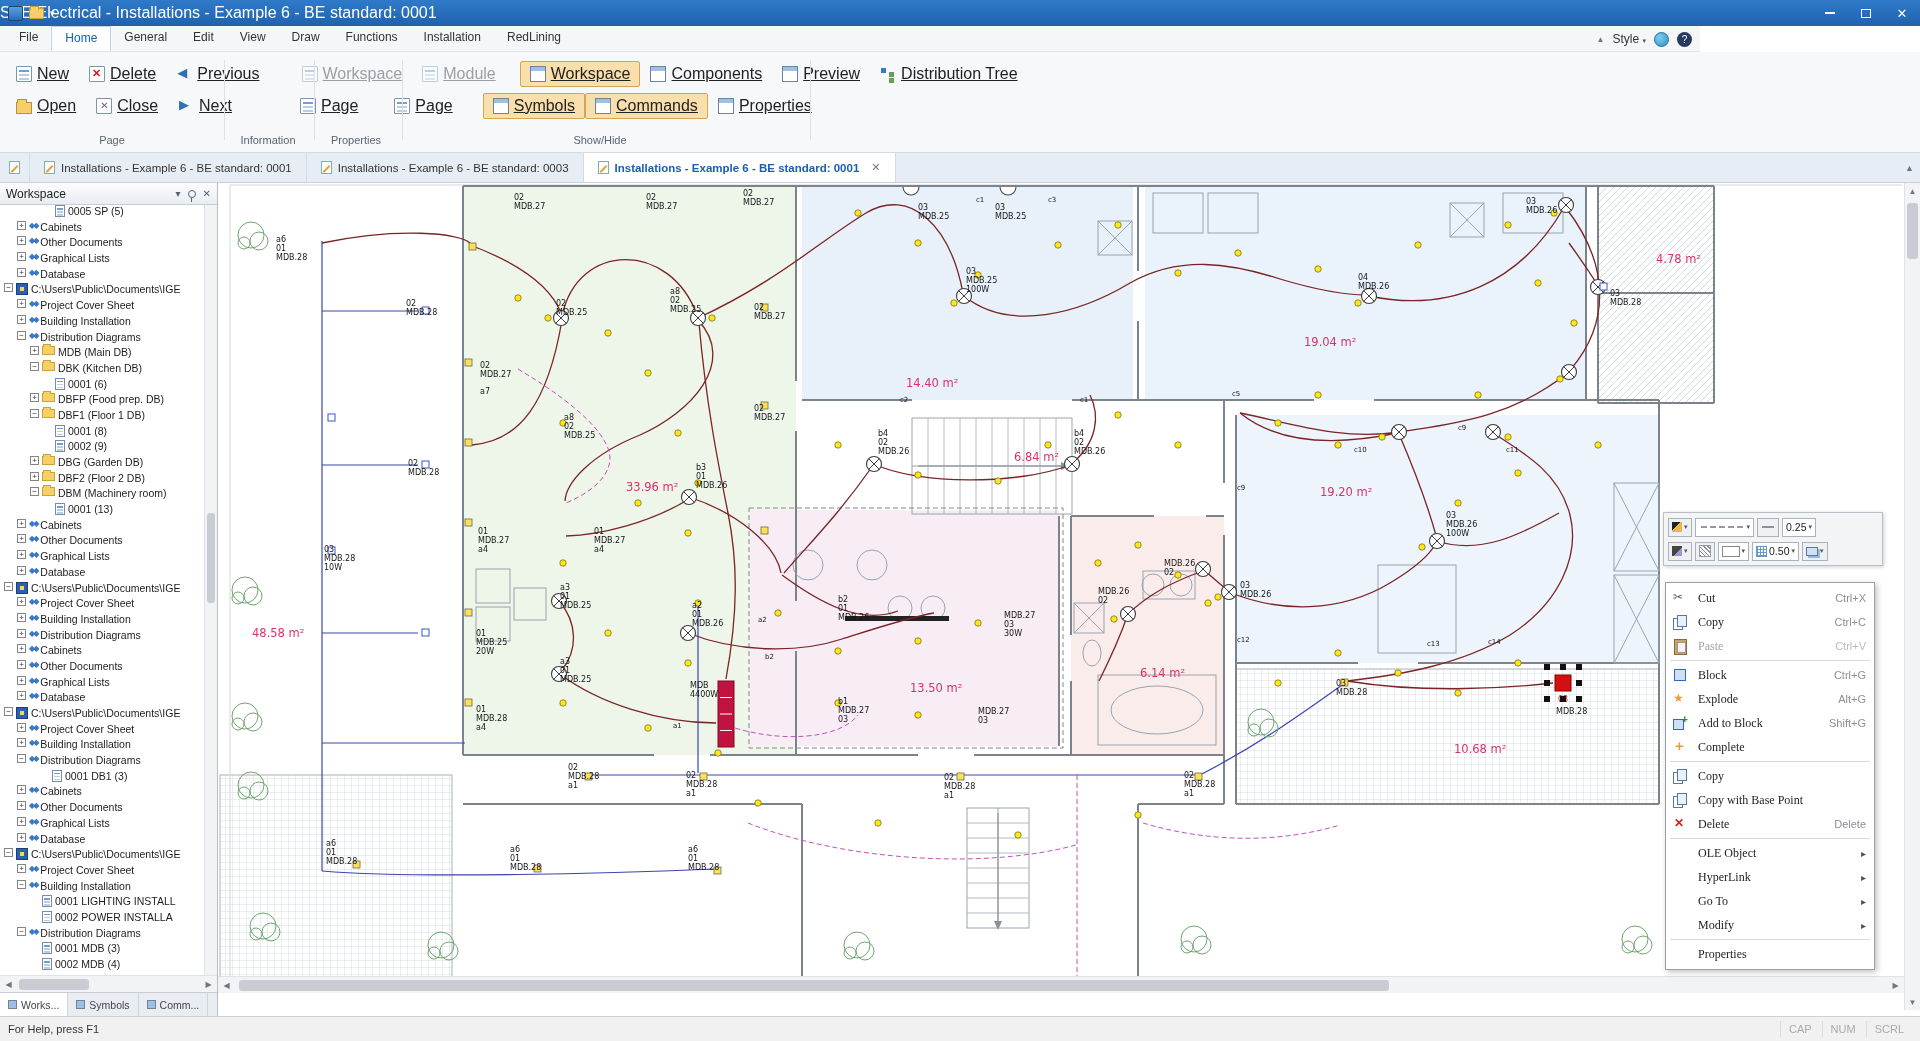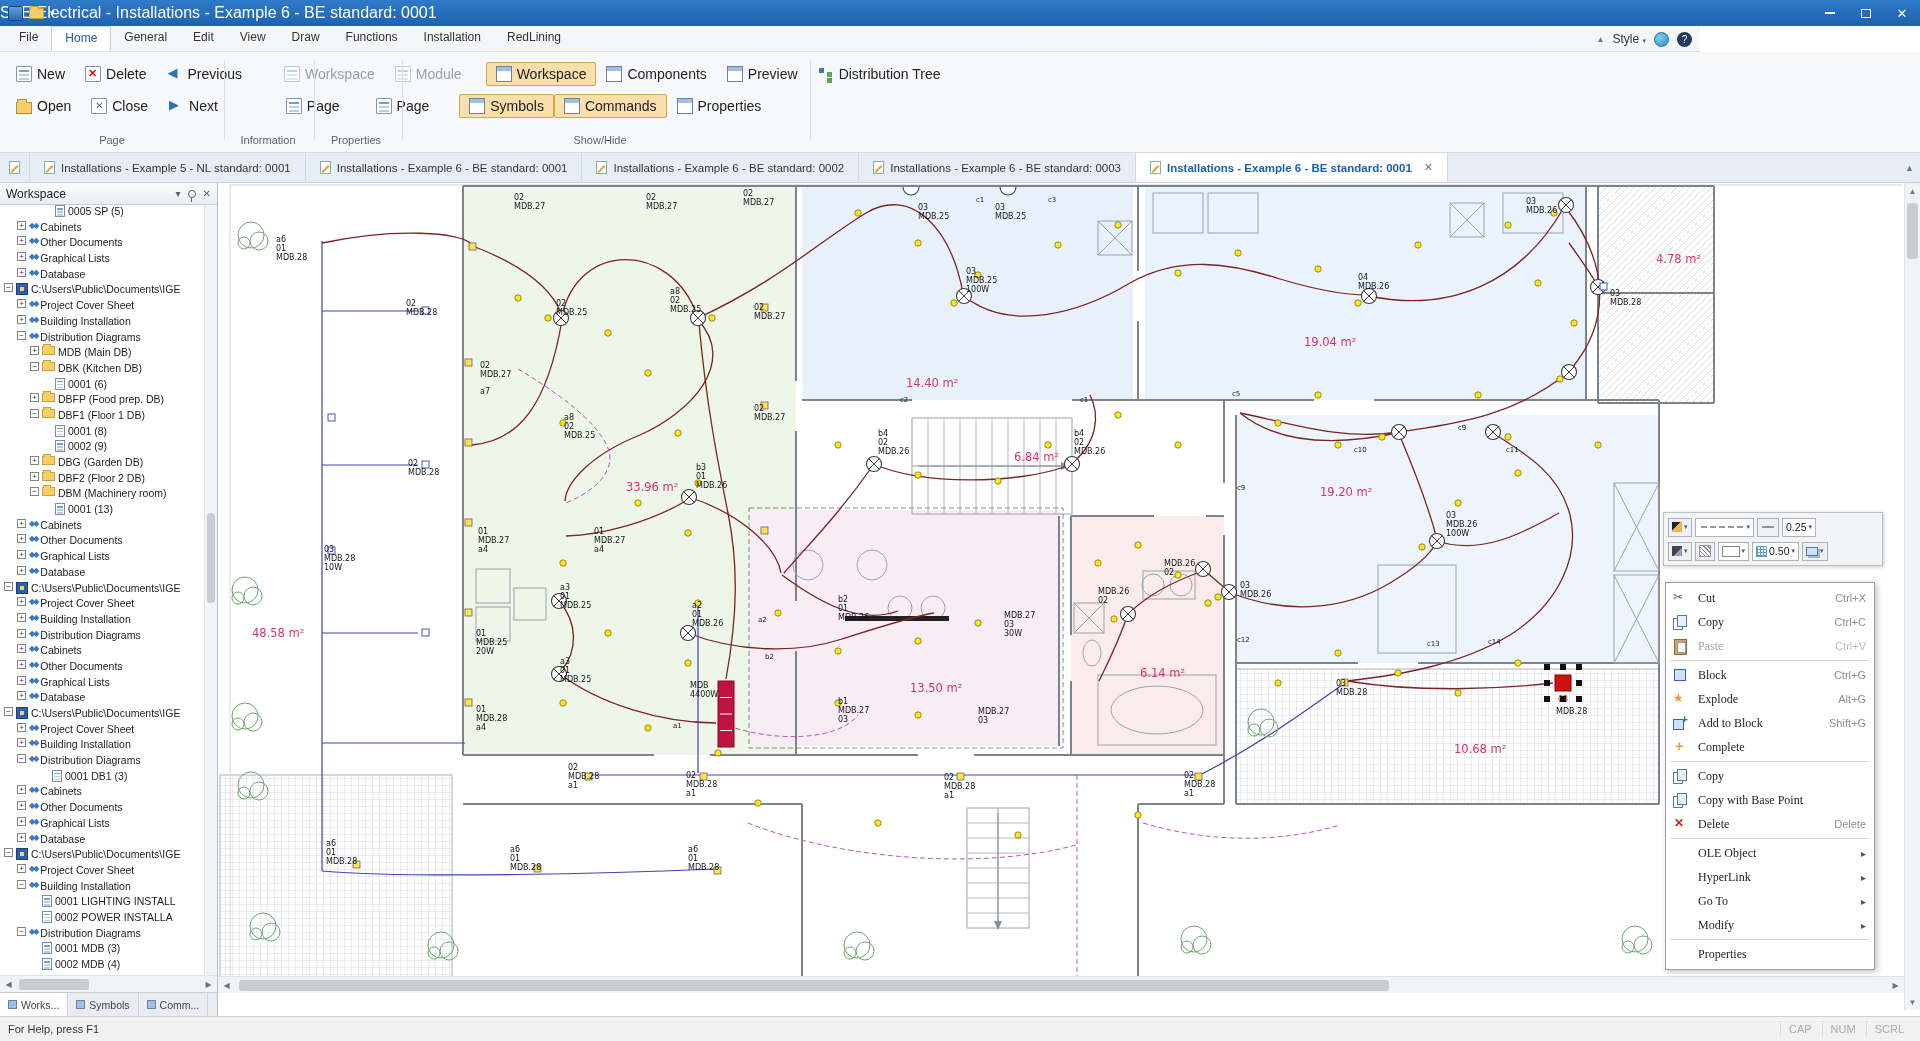--- a/index.html
+++ b/index.html
@@ -30,21 +30,21 @@
   .menu-right{position:absolute;right:8px;top:0;height:26px;display:flex;align-items:center;gap:8px;}
   .chev-up{font-size:8px;color:#6a7684;}
   .style-lbl{font-size:12px;color:#333;}
   .globe-ic{width:15px;height:15px;border-radius:50%;background:radial-gradient(circle at 35% 35%,#7fd0f0,#2e8ec4);border:1px solid #23719d;}
   .help-ic{width:15px;height:15px;border-radius:50%;background:#27395f;color:#fff;font-size:10px;display:flex;align-items:center;justify-content:center;}
 
   
   .ribbon{position:absolute;left:0;top:52px;width:1920px;height:101px;background:#f7f8fa;border-bottom:1px solid #d5dbe2;}
   .rrow{position:absolute;left:0;display:flex;align-items:center;height:28px;padding-left:6px;}
   .rrow1{top:8px;} .rrow2{top:40px;}
-  .rb{display:inline-flex;align-items:center;gap:5px;padding:3px 9px;font-size:14px;color:#222;border:1px solid transparent;border-radius:2px;white-space:nowrap;}
+  .rb{display:inline-flex;align-items:center;gap:5px;padding:3px 9px;font-size:16px;color:#222;border:1px solid transparent;border-radius:2px;white-space:nowrap;text-decoration:underline;}
   .rb.tog{background:#f9dfab;border-color:#d3a653;}
   .rb.dis{color:#9aa0a6;}
   .rb.dis .ri{opacity:.45;}
   .rrow1 .rb:nth-child(4){margin-left:22px;}
   .rrow1 .rb:nth-child(6){margin-left:14px;}
   .rrow2 .rb:nth-child(4){margin-left:48px;}
   .rrow2 .rb:nth-child(5){margin-left:16px;}
   .rrow2 .rb:nth-child(6){margin-left:20px;}
   .ri{width:16px;height:16px;display:inline-block;position:relative;flex:none;}
   .ri-doc,.ri-new,.ri-delete,.ri-closepg{background:#fff;border:1px solid #8095ab;border-radius:1px;}
@@ -281,29 +281,21 @@
     <div class="glabel" style="left:296px">Properties</div>
     <div class="glabel" style="left:540px">Show/Hide</div>
   </div>
 
   <div class="doctabs" id="doctabs">
       <div class="dt-lead">
         <span class="dticon"></span>
       </div>
       <div class="dtab">
         <span class="dticon"></span>
-        <span>Installations - Example 5 - NL standard: 0001</span>
-      </div>
-      <div class="dtab">
-        <span class="dticon"></span>
         <span>Installations - Example 6 - BE standard: 0001</span>
-      </div>
-      <div class="dtab">
-        <span class="dticon"></span>
-        <span>Installations - Example 6 - BE standard: 0002</span>
       </div>
       <div class="dtab">
         <span class="dticon"></span>
         <span>Installations - Example 6 - BE standard: 0003</span>
       </div>
       <div class="dtab active">
         <span class="dticon"></span>
         <span>Installations - Example 6 - BE standard: 0001</span>
         <span class="x">✕</span>
       </div>

